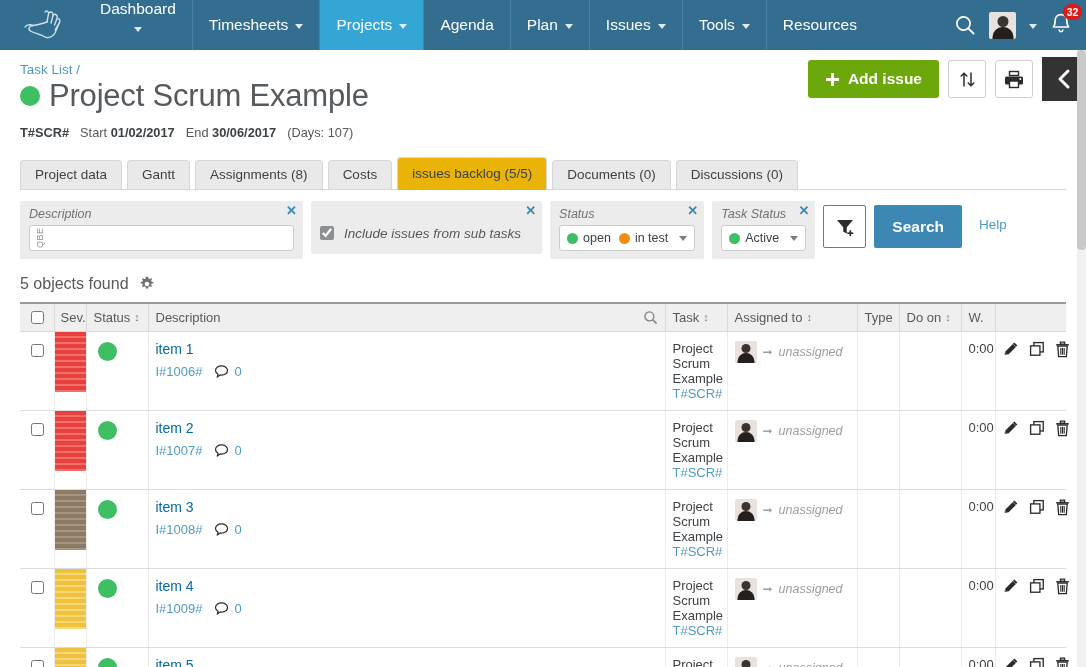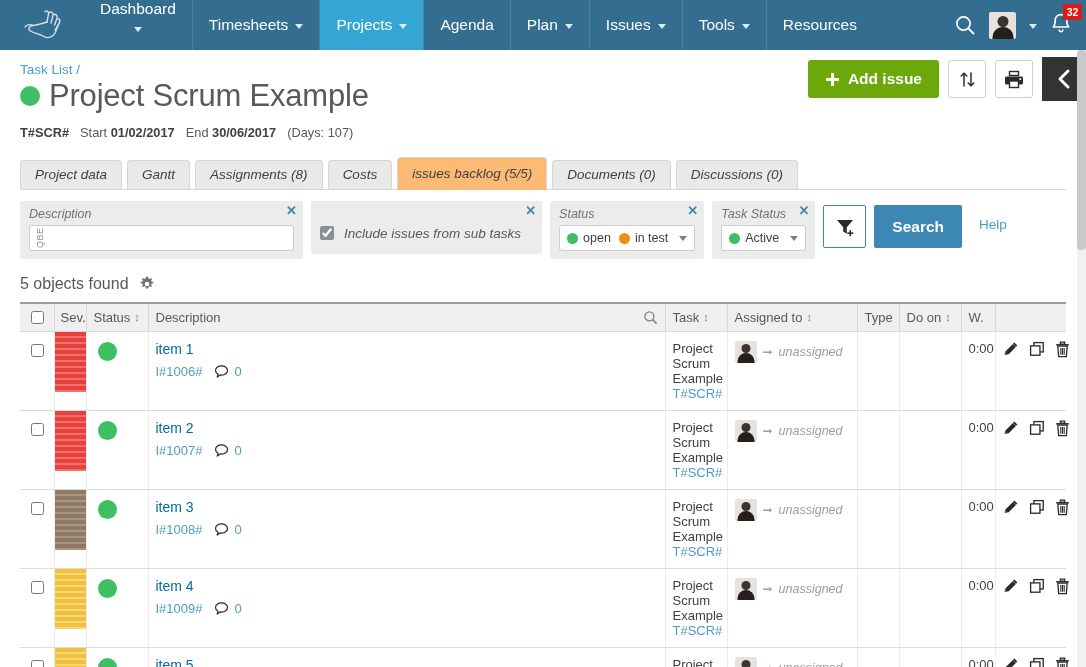--- a/index.html
+++ b/index.html
@@ -64,21 +64,21 @@
   .avatar-top::after {
     content:""; position:absolute; left:50%; top:15px;
     width:21px; height:16px; border-radius:10px 10px 0 0;
     background:#241f1d; transform:translateX(-50%);
   }
   .bell-wrap { position: relative; }
   .badge {
     position: absolute; top: -8px; right: -10px;
     background: #d81b1b; color: #fff;
     font-size: 10.5px; font-weight: bold;
-    border-radius: 0;
+    border-radius: 8px;
     min-width: 19px; height: 16px;
     line-height: 16px; text-align: center;
     padding: 0 3px;
   }
 
   
   .page { padding: 0 20px; position: relative; }
 
   .breadcrumb {
     padding-top: 12px;
@@ -138,36 +138,35 @@
     margin-right: -20px;
   }
 
   
   .tabs {
     margin-top: 18px;
     display: flex; align-items: flex-end;
     gap: 5px;
     border-bottom: 1px solid #d6d6d6;
     height: 32px;
-    font-style: italic;
   }
   .tab {
     background: #e9e9e9;
     border: 1px solid #d6d6d6;
     border-bottom: none;
     border-radius: 4px 4px 0 0;
     padding: 0 14px;
     height: 29px; line-height: 28px;
     font-size: 13.5px;
     color: #3d4246;
     cursor: pointer;
     white-space: nowrap;
   }
   .tab.active {
-    background: #fdba74;
+    background: #eab308;
     height: 33px; line-height: 32px;
     margin-bottom: -1px;
     border-color: #d6d6d6;
   }
 
   
   .filters {
     margin-top: 11px;
     display: flex; align-items: flex-start; gap: 8px;
   }

